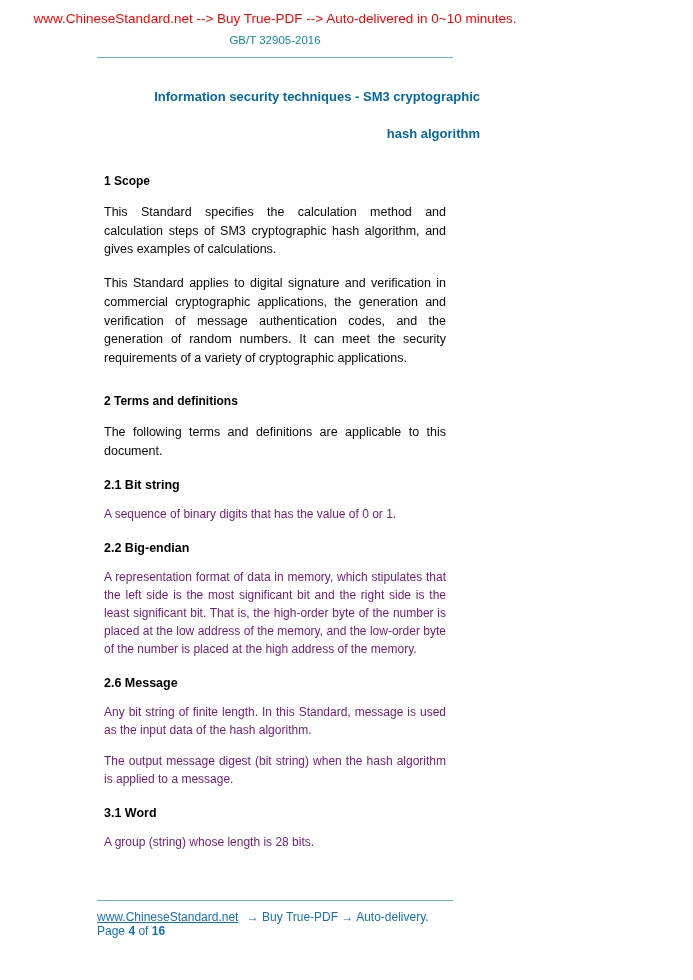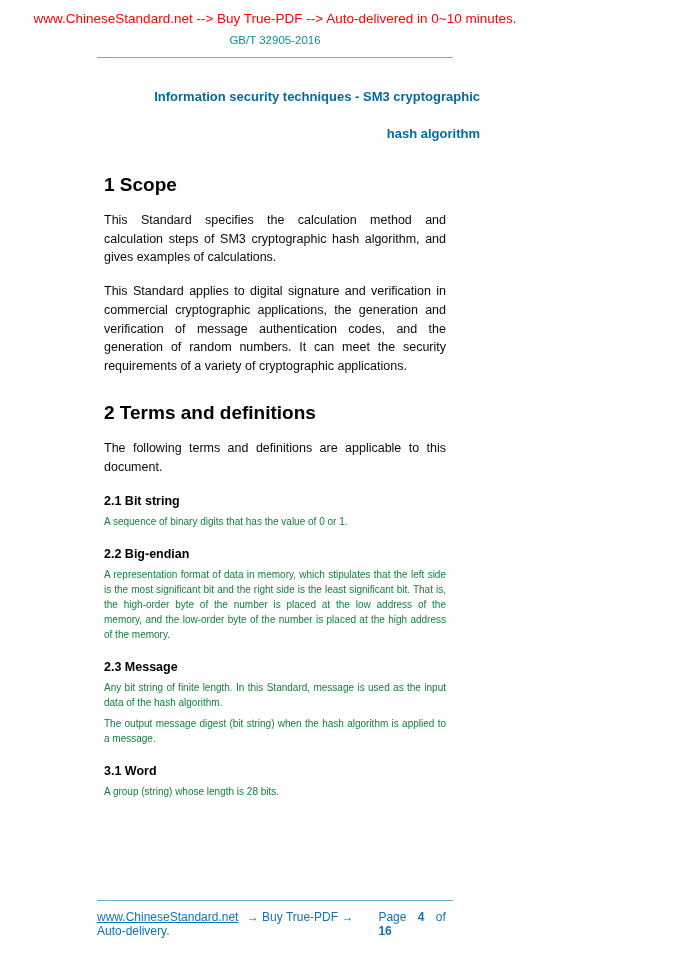--- a/index.html
+++ b/index.html
@@ -41,77 +41,78 @@
     font-size: 13px;
     font-weight: bold;
     color: #0369a1;
   }
   .title-line {
     display: block;
     line-height: 37px;
   }
   .section-heading {
     margin: 22px 104px 0 104px;
-    font-size: 19px;
+    font-size: 12px;
     font-weight: bold;
     color: #000000;
   }
   .section-heading.terms {
     margin-top: 26px;
   }
   .body-para {
     margin: 15px 104px 0 104px;
     font-size: 12.5px;
     line-height: 1.5;
     text-align: justify;
     color: #0a0a0a;
   }
   .term-title {
     margin: 18px 104px 0 104px;
     font-size: 12.5px;
     font-weight: bold;
     color: #000000;
   }
   .term-def {
-    margin: 6px 104px 0 104px;
-    font-size: 10px;
+    margin: 13px 104px 0 104px;
+    font-size: 12px;
     line-height: 1.5;
     text-align: justify;
-    color: #15803d;
+    color: #701a75;
   }
   .footer {
     position: absolute;
     left: 97px;
     right: 97px;
     bottom: 42px;
   }
   .footer-rule {
     border: none;
     border-top: 1px solid #62b4c6;
     margin: 0;
   }
   .footer-row {
     display: flex;
     justify-content: space-between;
     align-items: baseline;
     padding-top: 9px;
     font-size: 12px;
     color: #1272b6;
+    flex-direction: column;
   }
   .footer-left a {
     color: #1272b6;
     text-decoration: underline;
     cursor: pointer;
   }
   .footer-mid {
     margin-left: 5px;
     color: #1272b6;
   }
   .footer-right span {
-    margin-left: 8px;
+    margin-left: 0;
   }
   .footer-right .pg-num {
     font-weight: bold;
   }
 </style>
 </head>
 <body>
 
 <div class="page">
 
@@ -135,21 +136,21 @@
   <h2 class="section-heading terms">2 Terms and definitions</h2>
 
   <p class="body-para">The following terms and definitions are applicable to this document.</p>
 
   <h3 class="term-title">2.1 Bit string</h3>
   <p class="term-def">A sequence of binary digits that has the value of 0 or 1.</p>
 
   <h3 class="term-title">2.2 Big-endian</h3>
   <p class="term-def">A representation format of data in memory, which stipulates that the left side is the most significant bit and the right side is the least significant bit. That is, the high-order byte of the number is placed at the low address of the memory, and the low-order byte of the number is placed at the high address of the memory.</p>
 
-  <h3 class="term-title">2.3 Message</h3>
+  <h3 class="term-title">2.6 Message</h3>
   <p class="term-def">Any bit string of finite length. In this Standard, message is used as the input data of the hash algorithm.</p>
 
   <p class="term-def">The output message digest (bit string) when the hash algorithm is applied to a message.</p>
 
   <h3 class="term-title">3.1 Word</h3>
   <p class="term-def">A group (string) whose length is 28 bits.</p>
 
   <div class="footer">
     <hr class="footer-rule">
     <div class="footer-row">

